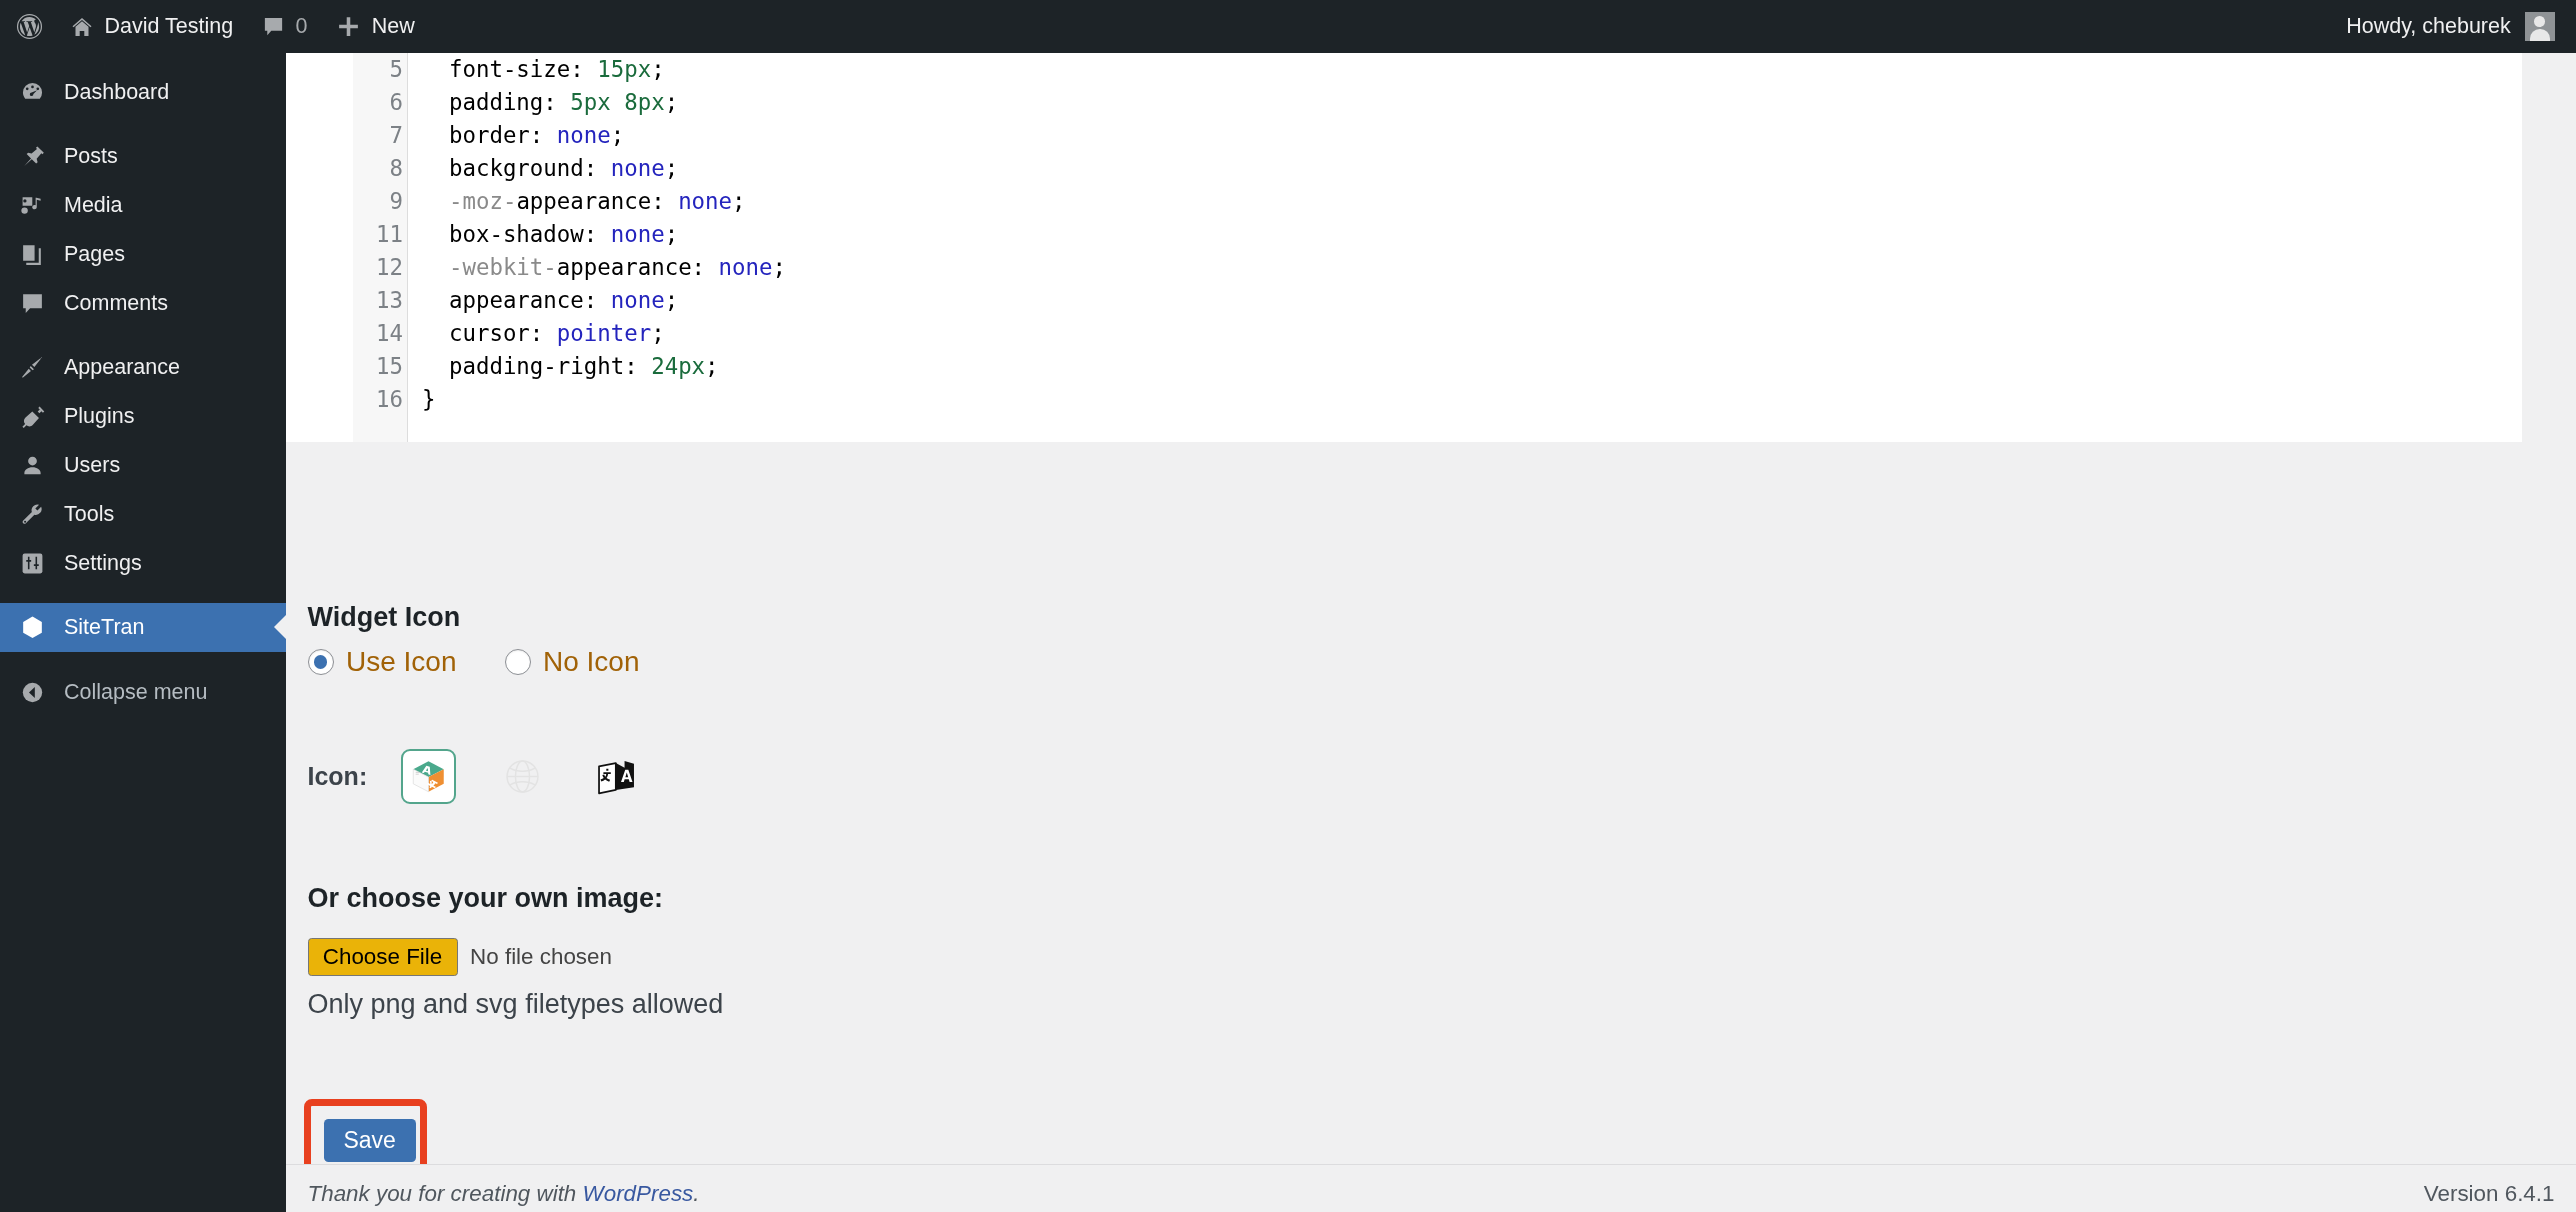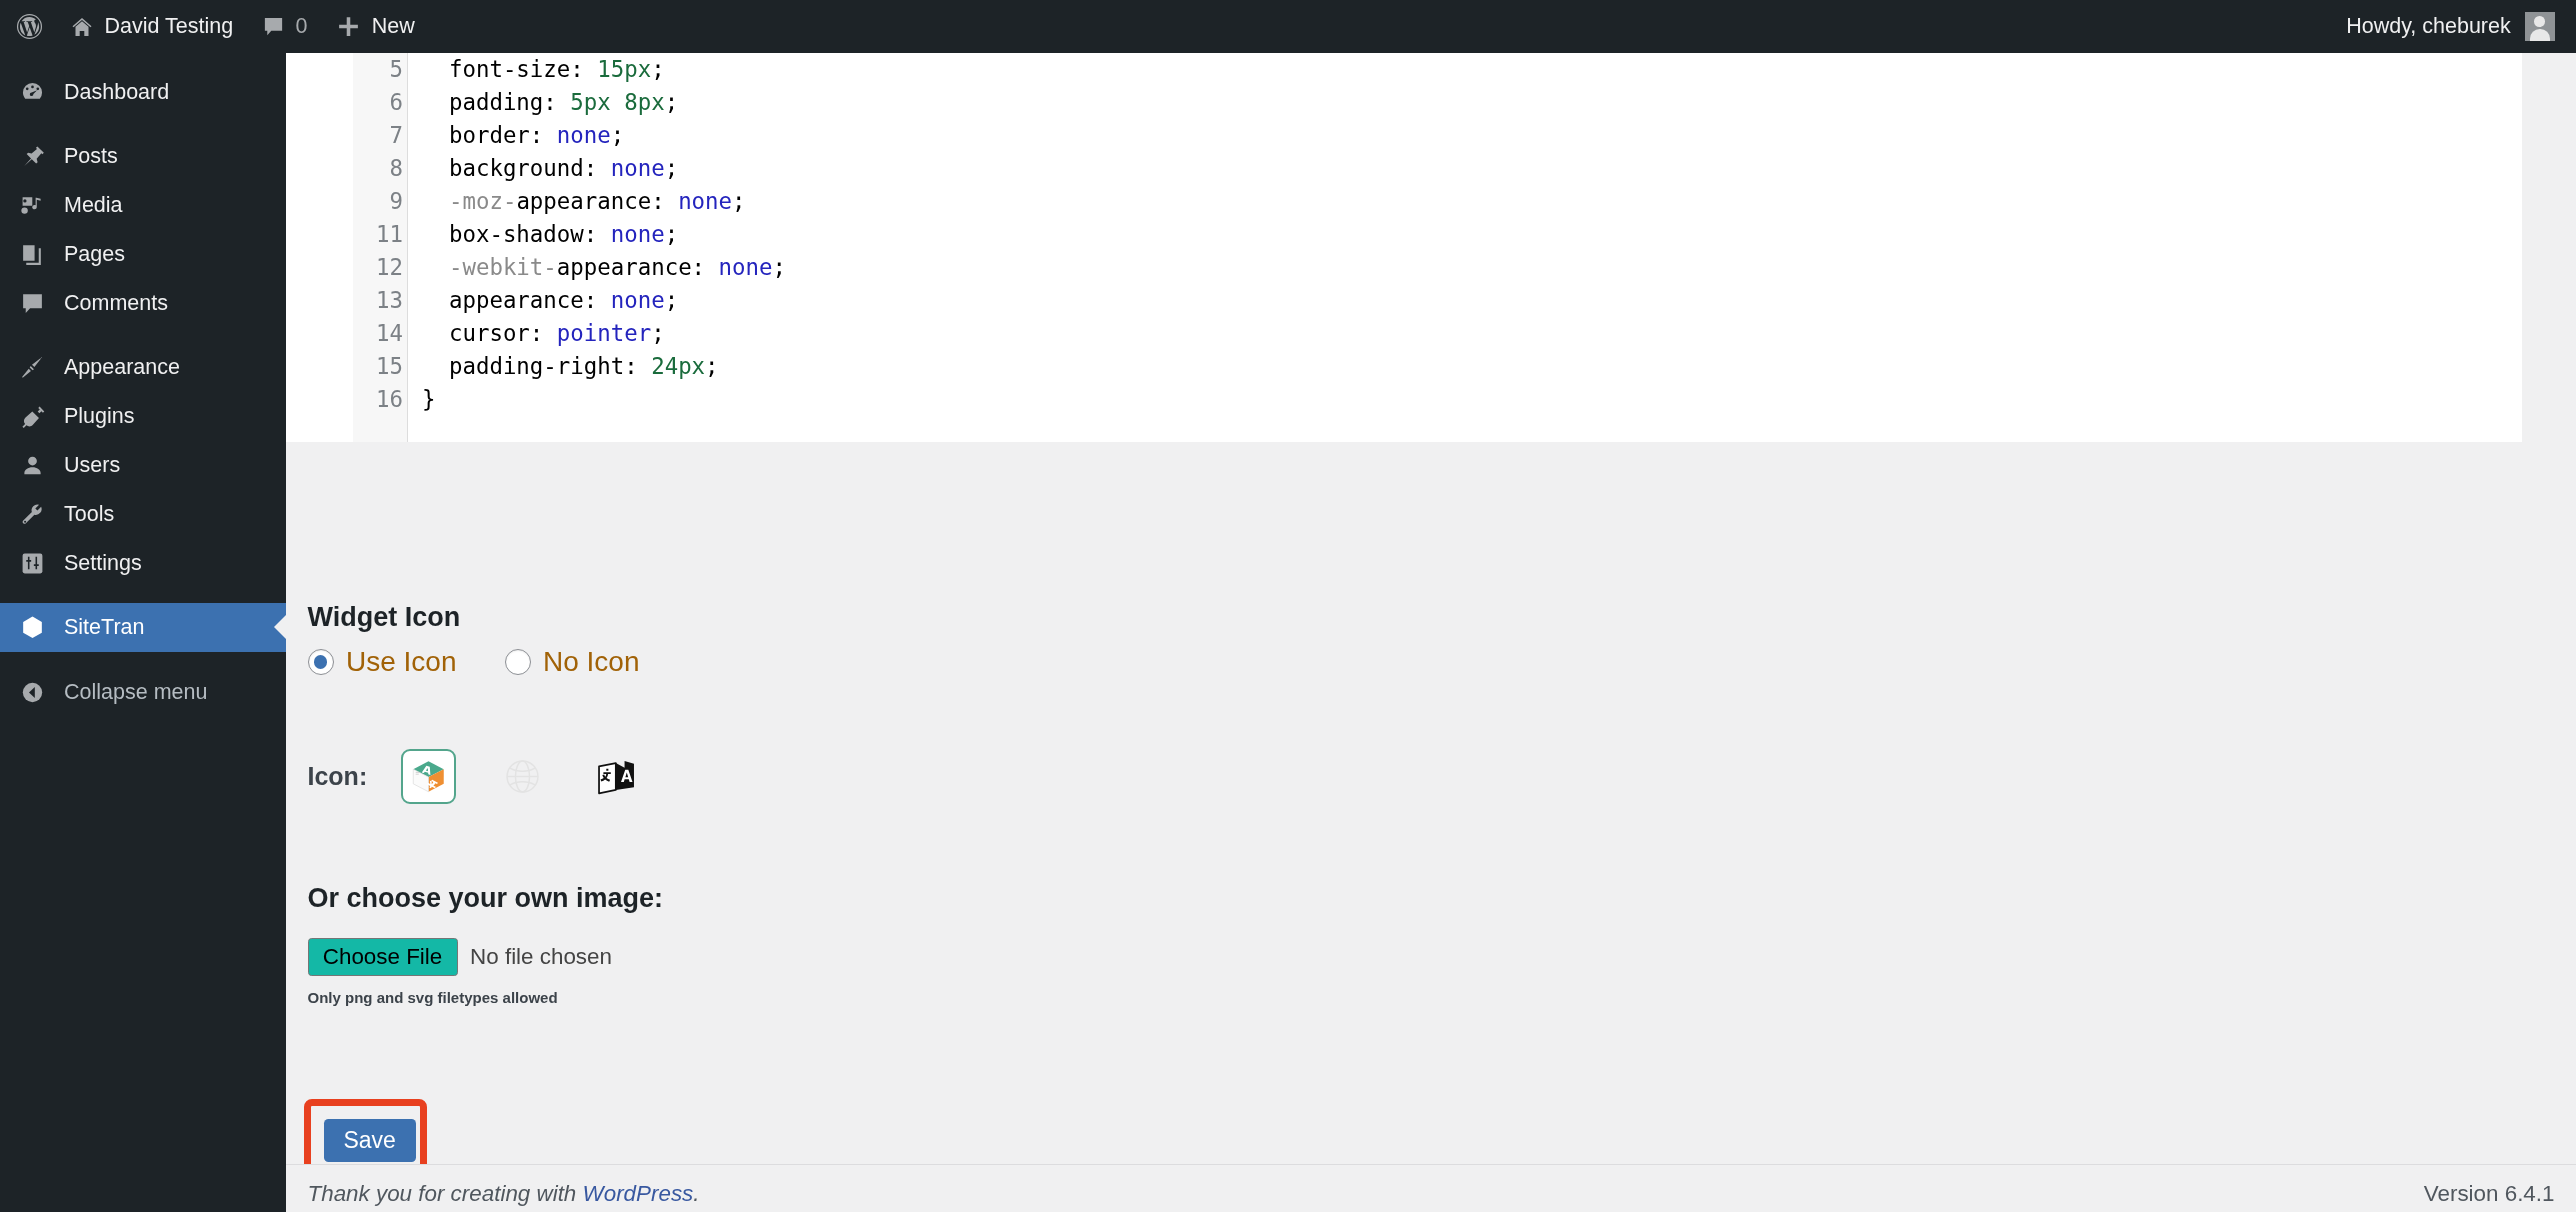--- a/index.html
+++ b/index.html
@@ -248,33 +248,33 @@
     position: absolute;
     left: 21.5px; top: 885px;
     display: flex;
     align-items: center;
     gap: 12.5px;
   }
   #choose-file-btn {
     font-family: "Liberation Sans", sans-serif;
     font-size: 22.4px;
     color: #000;
-    background: #14b8a6;
+    background: #eab308;
     border: 0.9px solid #767676;
     border-radius: 3.6px;
     padding: 4.5px 14.3px;
     cursor: pointer;
     line-height: 1.2;
   }
   #no-file-text { font-size: 22.4px; color: #444; }
   #filetype-note {
     position: absolute;
     left: 21.5px; top: 936px;
-    font-size: 15px;
-    font-weight: bold;
+    font-size: 27px;
+    font-weight: normal;
     color: #3c434a;
   }
 
   #save-wrap {
     position: absolute;
     left: 18px; top: 1013px;
     width: 123px; height: 76px; margin-top: 33px;
   }
   #save-annotation {
     position: absolute;

